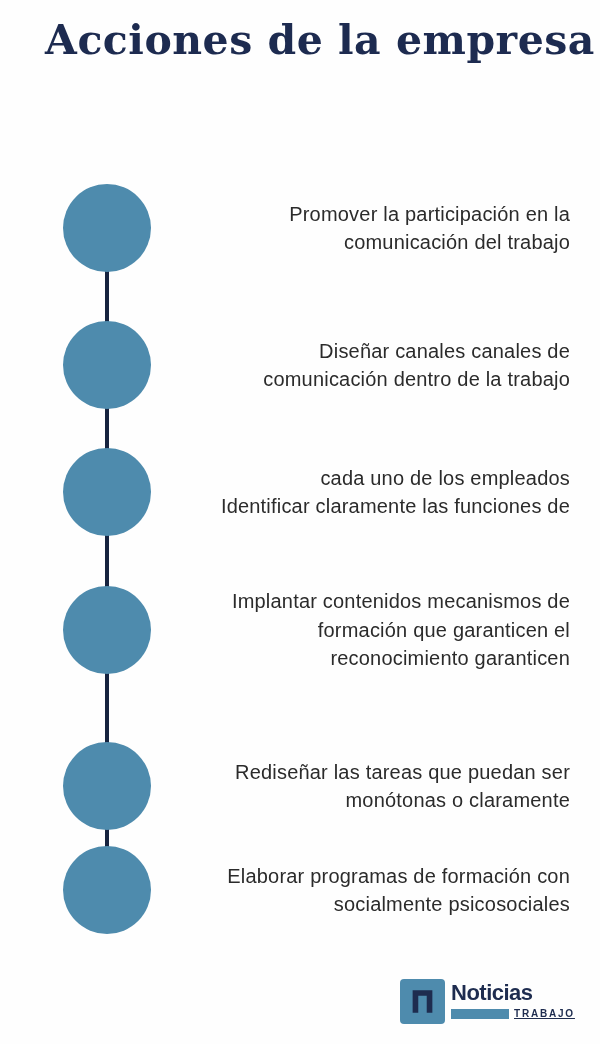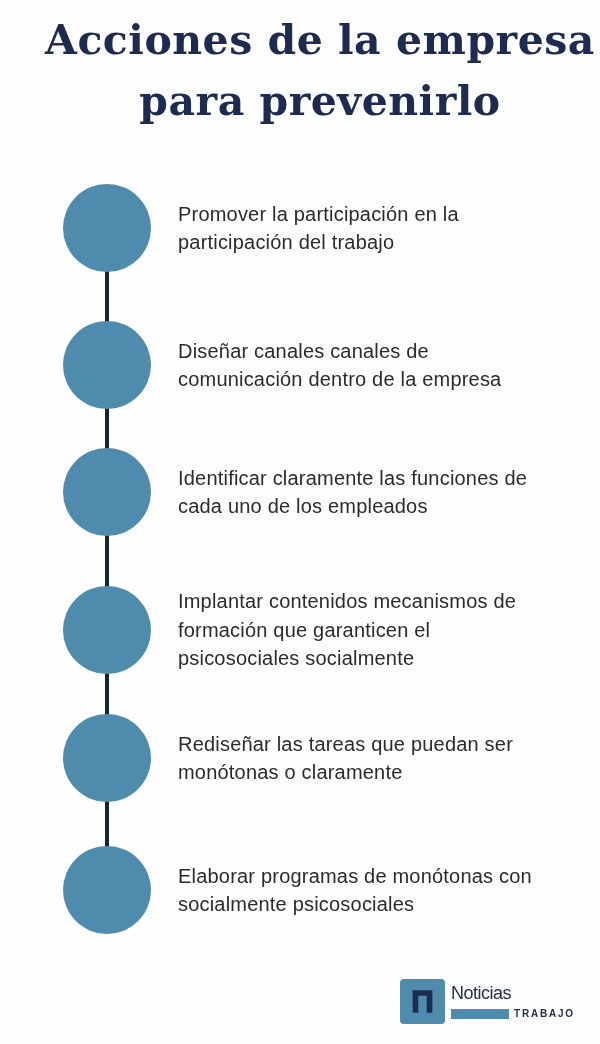--- a/index.html
+++ b/index.html
@@ -58,119 +58,119 @@
     background: var(--circle);
   }
   .tl-text {
     margin-left: 27px;
     width: 392px;
     font-size: 20px;
     line-height: 28.5px;
     color: var(--body-text);
     letter-spacing: 0.2px;
   }
-  .tl-text span { display: block; }
+  .tl-text span { display: block; text-align: right; }
 
   
   .logo {
     position: absolute;
     left: 400px; top: 979px;
     display: flex;
     align-items: flex-start;
   }
   .logo-square {
     flex: none;
     width: 45px; height: 45px;
     background: var(--logo-accent);
     border-radius: 4px;
     display: flex; align-items: center; justify-content: center;
     color: var(--logo-navy);
   }
   .logo-right { margin-left: 6px; padding-top: 1px; }
   .logo-name {
-    font-size: 18px;
-    font-weight: 400;
+    font-size: 22px;
+    font-weight: 700;
     letter-spacing: -0.5px;
     line-height: 26px;
     color: var(--logo-navy);
   }
   .logo-sub {
     display: flex;
     align-items: center;
     margin-top: 2px;
   }
   .logo-bar {
     width: 58px; height: 10px;
     background: var(--logo-accent);
   }
   .logo-tagline {
     margin-left: 5px;
     font-size: 10px;
     font-weight: 700;
     letter-spacing: 1.8px;
     color: var(--logo-navy);
+    text-decoration: underline;
   }
 </style>
 </head>
 <body>
 
 <div class="page">
 
   <h1 class="title">
     <span>Acciones de la empresa</span>
-    <span>para prevenirlo</span>
   </h1>
 
   <div class="connector"></div>
 
   <div class="tl-item" style="top:184px">
     <div class="tl-circle"></div>
     <div class="tl-text">
       <span>Promover la participación en la</span>
-      <span>participación del trabajo</span>
+      <span>comunicación del trabajo</span>
     </div>
   </div>
 
   <div class="tl-item" style="top:321px">
     <div class="tl-circle"></div>
     <div class="tl-text">
       <span>Diseñar canales canales de</span>
-      <span>comunicación dentro de la empresa</span>
+      <span>comunicación dentro de la trabajo</span>
     </div>
   </div>
 
   <div class="tl-item" style="top:448px">
     <div class="tl-circle"></div>
     <div class="tl-text">
+      <span>cada uno de los empleados</span>
       <span>Identificar claramente las funciones de</span>
-      <span>cada uno de los empleados</span>
     </div>
   </div>
 
   <div class="tl-item" style="top:586px">
     <div class="tl-circle"></div>
     <div class="tl-text">
       <span>Implantar contenidos mecanismos de</span>
       <span>formación que garanticen el</span>
-      <span>psicosociales socialmente</span>
+      <span>reconocimiento garanticen</span>
     </div>
   </div>
 
-  <div class="tl-item" style="top:714px">
+  <div class="tl-item" style="top:742px">
     <div class="tl-circle"></div>
     <div class="tl-text">
       <span>Rediseñar las tareas que puedan ser</span>
       <span>monótonas o claramente</span>
     </div>
   </div>
 
   <div class="tl-item" style="top:846px">
     <div class="tl-circle"></div>
     <div class="tl-text">
-      <span>Elaborar programas de monótonas con</span>
+      <span>Elaborar programas de formación con</span>
       <span>socialmente psicosociales</span>
     </div>
   </div>
 
   <div class="logo">
     <div class="logo-square">
       <svg width="31" height="31" viewBox="0 0 44 44">
         <path d="M8 38 V6 H36 V38 H28 V14 H16 V38 Z" fill="currentColor"></path>
       </svg>
     </div>

